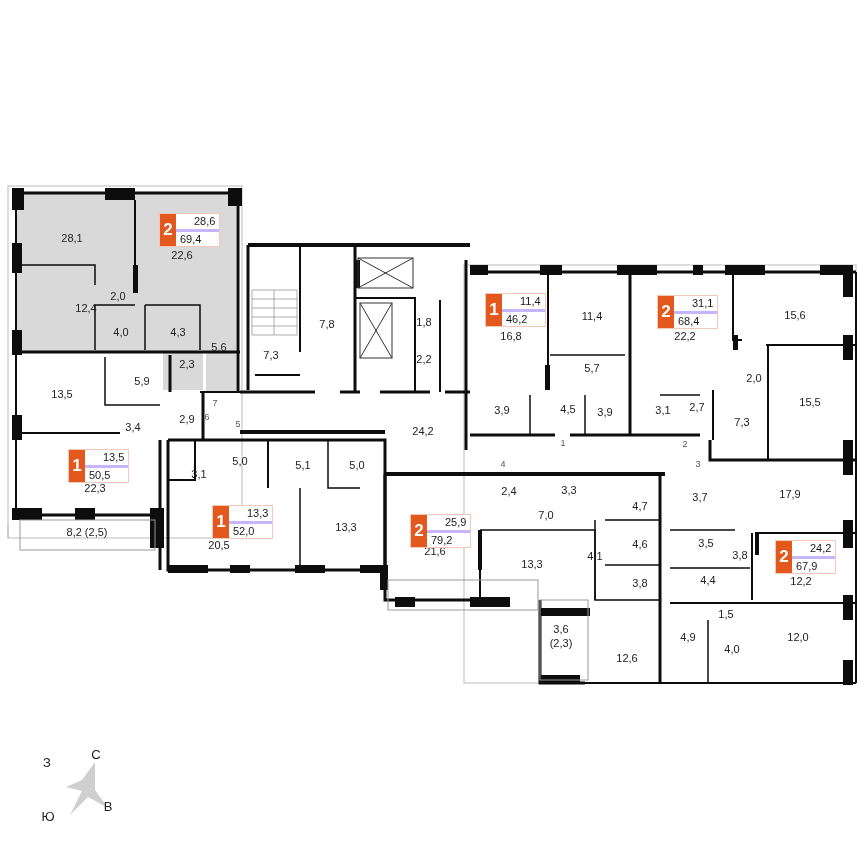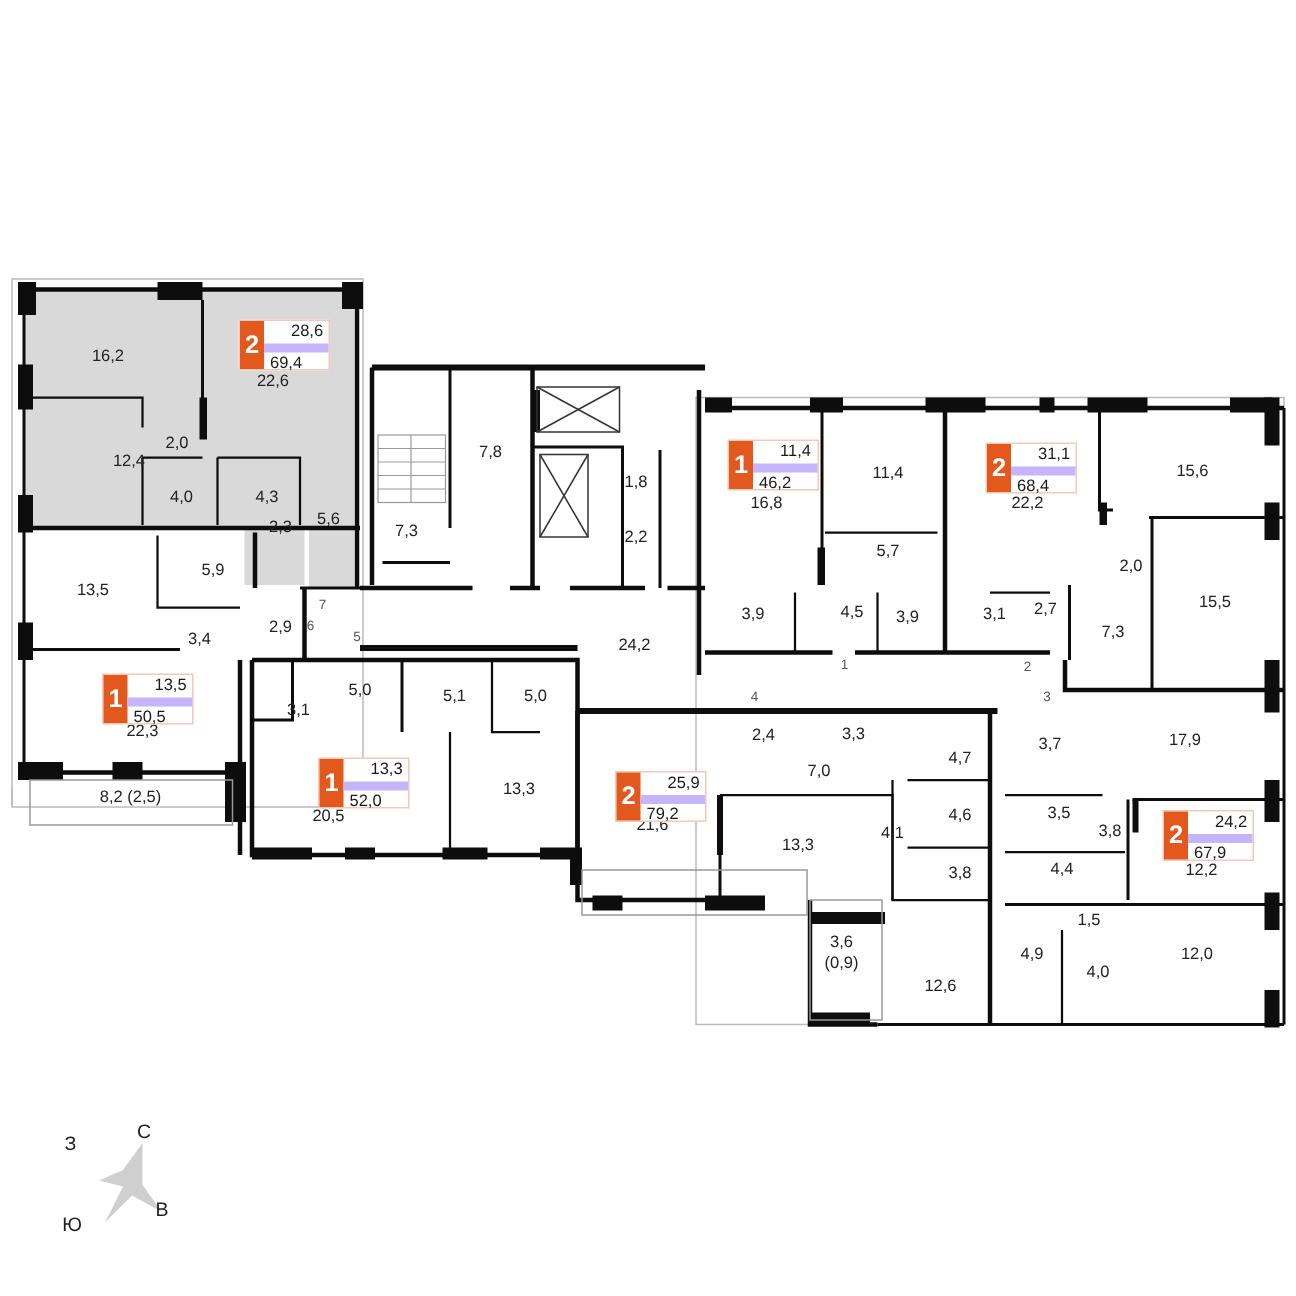--- a/index.html
+++ b/index.html
@@ -7,21 +7,21 @@
          font-family: "Liberation Sans", "DejaVu Sans", sans-serif; color: #1a1a1a; }
   #plan { position: absolute; left: 0; top: 0; width: 864px; height: 864px; }
   .room-label { position: absolute; font-size: 11px; transform: translate(-50%, -50%);
                 white-space: nowrap; text-align: center; line-height: 13px; color: #222; }
   .door-num { position: absolute; font-size: 9px; transform: translate(-50%, -50%); color: #555; }
   .badge { position: absolute; display: flex; height: 32px; border: 1px solid #f2c9b6; background: #fff; }
   .badge .rooms { width: 16px; background: #e2581d; color: #fff; font-weight: bold; font-size: 17px;
                   display: flex; align-items: center; justify-content: center; }
   .badge .areas { display: flex; flex-direction: column; }
   .badge .areas span { font-size: 11px; line-height: 15px; padding: 0 4px; height: 15px; }
-  .badge .areas span:first-child { border-bottom: 6px solid #c4b5fd; padding-left: 18px; }
+  .badge .areas span:first-child { border-bottom: 3px solid #c4b5fd; padding-left: 18px; }
   .compass-letter { position: absolute; font-size: 13px; color: #222; transform: translate(-50%, -50%); }
 </style>
 </head>
 <body>
 
 <svg id="plan" viewBox="0 0 864 864" xmlns="http://www.w3.org/2000/svg">
 
   <g fill="none" stroke="#bbb" stroke-width="1">
     <rect x="8" y="186" width="234" height="352"></rect>
     <rect x="464" y="265" width="392" height="418"></rect>
@@ -171,44 +171,44 @@
     <rect x="20" y="520" width="135" height="30"></rect>
     <rect x="388" y="580" width="150" height="30"></rect>
     <rect x="540" y="600" width="48" height="80"></rect>
   </g>
 
   <g>
     <polygon points="95,762 82,780 66,787 82,791 70,815 88,797 108,808 95,790" fill="#cfcfcf"></polygon>
   </g>
 </svg>
 
-<div class="room-label" style="left:72px;top:238px;">16,2</div>
+<div class="room-label" style="left:72px;top:238px;">28,1</div>
 <div class="room-label" style="left:182px;top:255px;">22,6</div>
 <div class="room-label" style="left:62px;top:308px;margin-left:24px;">12,4</div>
 <div class="room-label" style="left:118px;top:296px;">2,0</div>
 <div class="room-label" style="left:121px;top:332px;">4,0</div>
 <div class="room-label" style="left:178px;top:332px;">4,3</div>
 <div class="room-label" style="left:219px;top:347px;">5,6</div>
-<div class="room-label" style="left:187px;top:352px;">2,3</div>
+<div class="room-label" style="left:187px;top:364px;">2,3</div>
 
 <div class="room-label" style="left:62px;top:394px;">13,5</div>
 <div class="room-label" style="left:142px;top:381px;text-align:right;">5,9</div>
 <div class="room-label" style="left:133px;top:427px;">3,4</div>
 <div class="room-label" style="left:95px;top:488px;">22,3</div>
 <div class="room-label" style="left:87px;top:532px;">8,2 (2,5)</div>
 
 <div class="room-label" style="left:240px;top:461px;">5,0</div>
 <div class="room-label" style="left:199px;top:474px;">3,1</div>
 <div class="room-label" style="left:303px;top:465px;">5,1</div>
 <div class="room-label" style="left:357px;top:465px;">5,0</div>
 <div class="room-label" style="left:219px;top:545px;">20,5</div>
 <div class="room-label" style="left:346px;top:527px;">13,3</div>
 
 <div class="room-label" style="left:271px;top:355px;">7,3</div>
-<div class="room-label" style="left:327px;top:302px;text-align:right;">7,8</div>
+<div class="room-label" style="left:327px;top:324px;text-align:right;">7,8</div>
 <div class="room-label" style="left:424px;top:322px;">1,8</div>
 <div class="room-label" style="left:424px;top:359px;">2,2</div>
 <div class="room-label" style="left:423px;top:431px;">24,2</div>
 <div class="room-label" style="left:187px;top:419px;">2,9</div>
 
 <div class="room-label" style="left:511px;top:336px;">16,8</div>
 <div class="room-label" style="left:592px;top:316px;">11,4</div>
 <div class="room-label" style="left:592px;top:368px;">5,7</div>
 <div class="room-label" style="left:502px;top:410px;">3,9</div>
 <div class="room-label" style="left:568px;top:409px;">4,5</div>
@@ -226,21 +226,21 @@
 <div class="room-label" style="left:569px;top:490px;">3,3</div>
 <div class="room-label" style="left:546px;top:515px;">7,0</div>
 <div class="room-label" style="left:435px;top:551px;">21,6</div>
 <div class="room-label" style="left:532px;top:564px;">13,3</div>
 <div class="room-label" style="left:640px;top:506px;">4,7</div>
 <div class="room-label" style="left:640px;top:544px;">4,6</div>
 <div class="room-label" style="left:595px;top:556px;">4,1</div>
 <div class="room-label" style="left:640px;top:583px;">3,8</div>
 <div class="room-label" style="left:627px;top:634px;margin-top:24px;">12,6</div>
 <div class="room-label" style="left:561px;top:629px;">3,6</div>
-<div class="room-label" style="left:561px;top:643px;">(0,9)</div>
+<div class="room-label" style="left:561px;top:643px;">(2,3)</div>
 
 <div class="room-label" style="left:790px;top:494px;">17,9</div>
 <div class="room-label" style="left:700px;top:497px;">3,7</div>
 <div class="room-label" style="left:706px;top:543px;">3,5</div>
 <div class="room-label" style="left:740px;top:555px;">3,8</div>
 <div class="room-label" style="left:801px;top:581px;">12,2</div>
 <div class="room-label" style="left:708px;top:580px;">4,4</div>
 <div class="room-label" style="left:726px;top:614px;">1,5</div>
 <div class="room-label" style="left:688px;top:637px;">4,9</div>
 <div class="room-label" style="left:732px;top:649px;">4,0</div>

